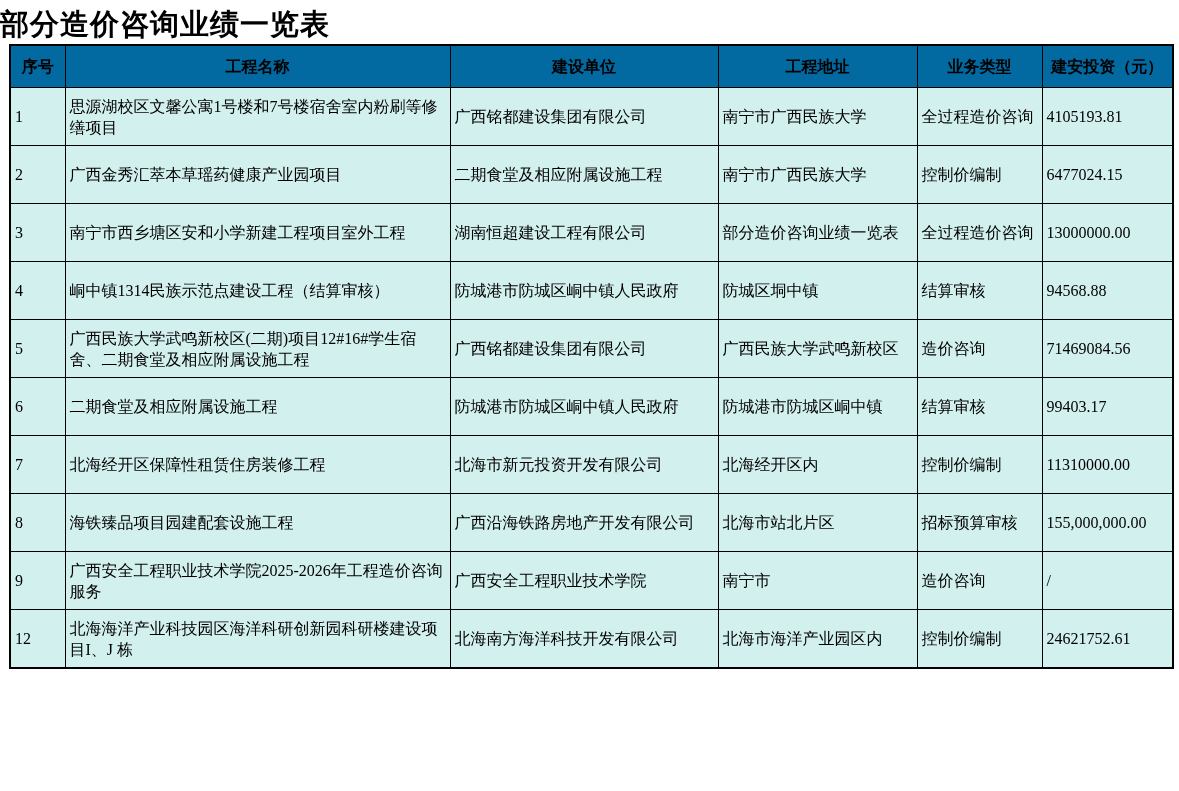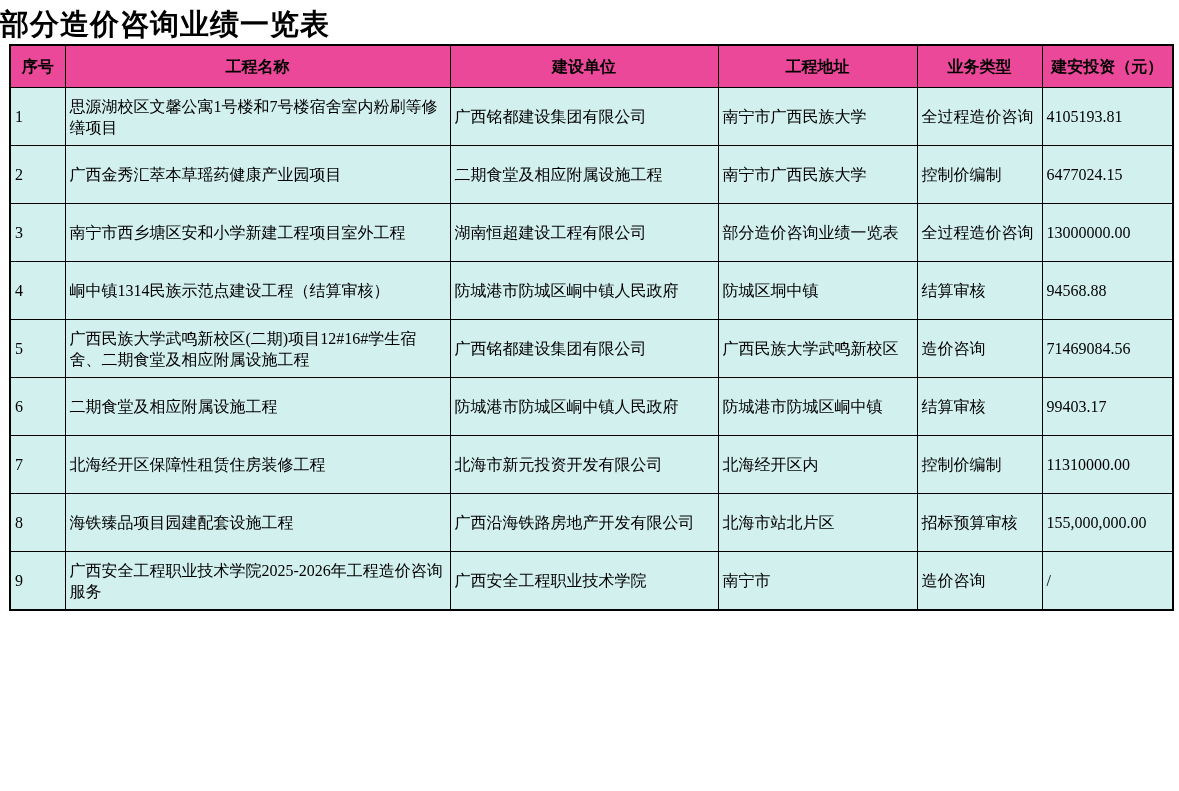--- a/index.html
+++ b/index.html
@@ -35,21 +35,21 @@
   table.perf th, table.perf td {
     border: 1px solid #000000;
     font-size: 16px;
     line-height: 21px;
     padding: 2px 4px;
     vertical-align: middle;
     overflow: hidden;
     word-break: break-all;
   }
   table.perf th {
-    background: #ec4899;
+    background: #0369a1;
     font-weight: bold;
     height: 37px;
     padding: 2px 2px;
   }
   table.perf td {
     background: #D2F0EE;
     height: 53px;
     text-align: left;
   }
   td.c-no { text-align: center; }
@@ -151,15 +151,23 @@
     <td class="c-amt">155,000,000.00</td>
   </tr>
         <tr>
     <td class="c-no">9</td>
     <td class="c-name">广西安全工程职业技术学院2025-2026年工程造价咨询服务</td>
     <td class="c-unit">广西安全工程职业技术学院</td>
     <td class="c-addr">南宁市</td>
     <td class="c-type">造价咨询</td>
     <td class="c-amt">/</td>
   </tr>
+        <tr>
+    <td class="c-no">12</td>
+    <td class="c-name">北海海洋产业科技园区海洋科研创新园科研楼建设项目I、J 栋</td>
+    <td class="c-unit">北海南方海洋科技开发有限公司</td>
+    <td class="c-addr">北海市海洋产业园区内</td>
+    <td class="c-type">控制价编制</td>
+    <td class="c-amt">24621752.61</td>
+  </tr>
       </tbody>
   </table>
 </div>
 
 </body></html>

